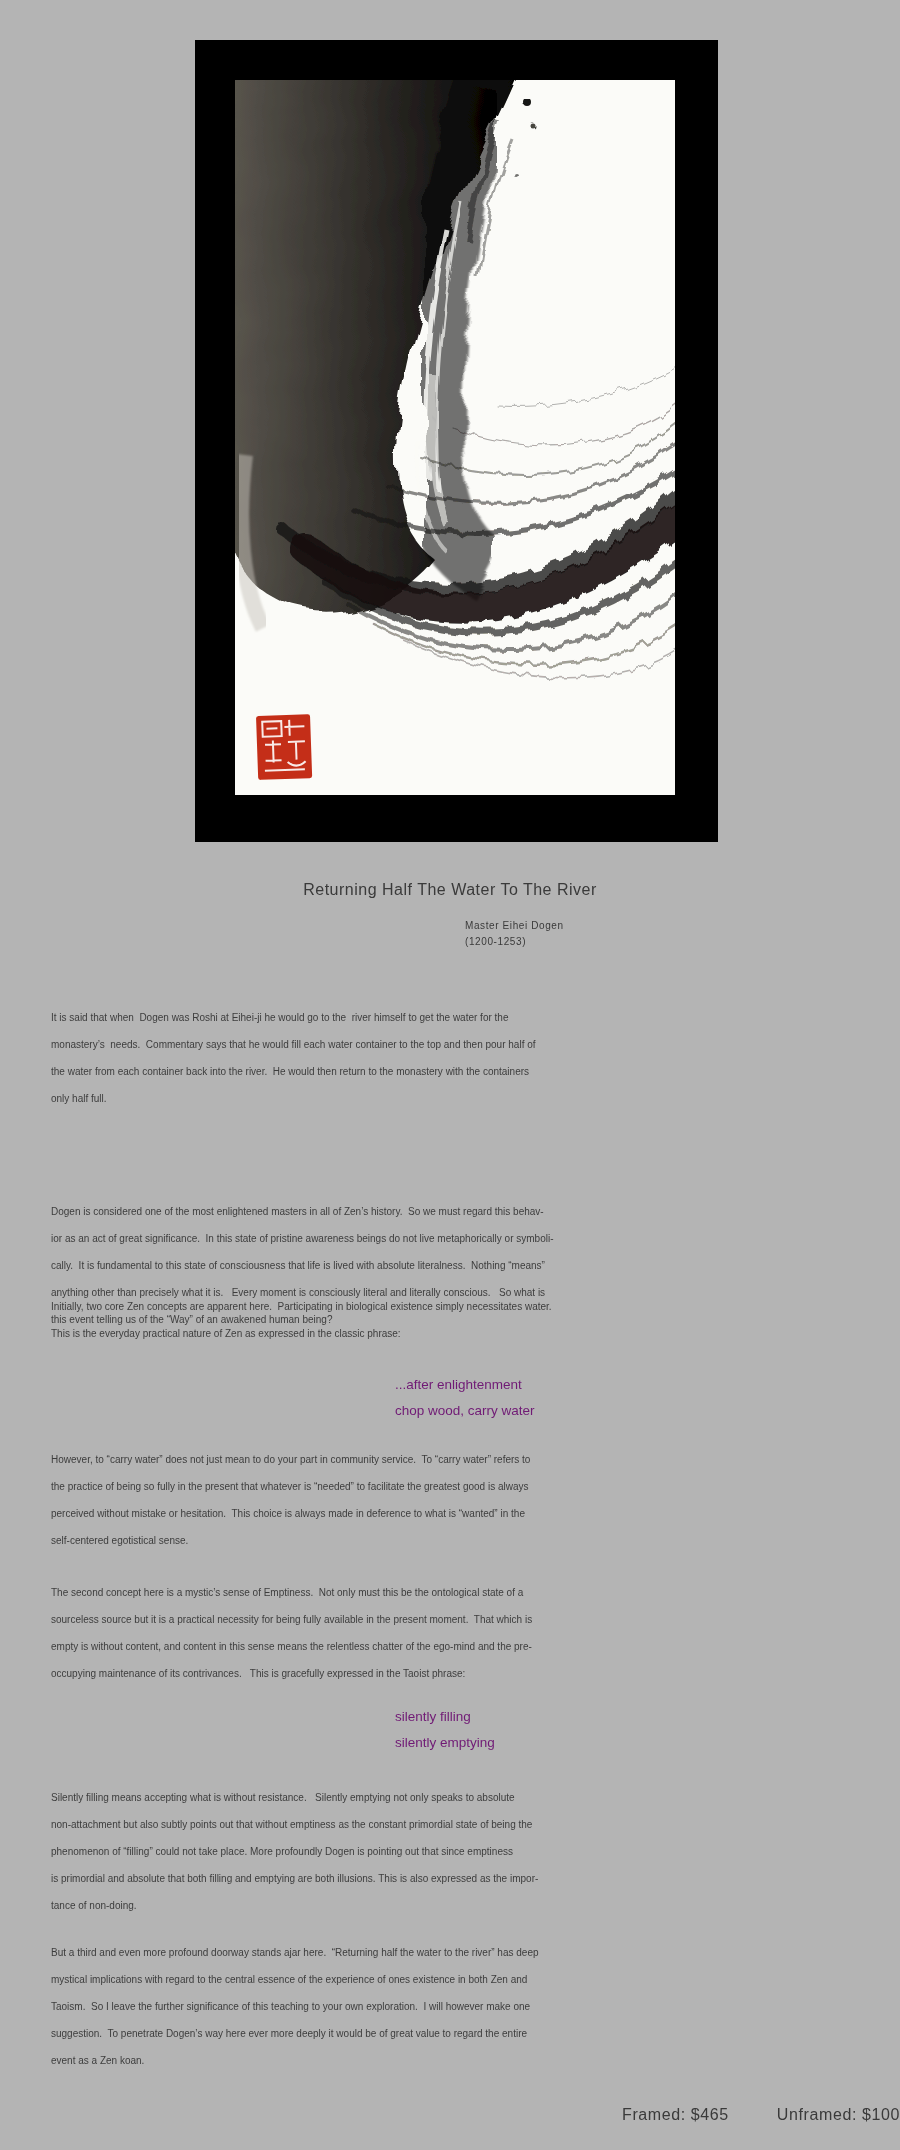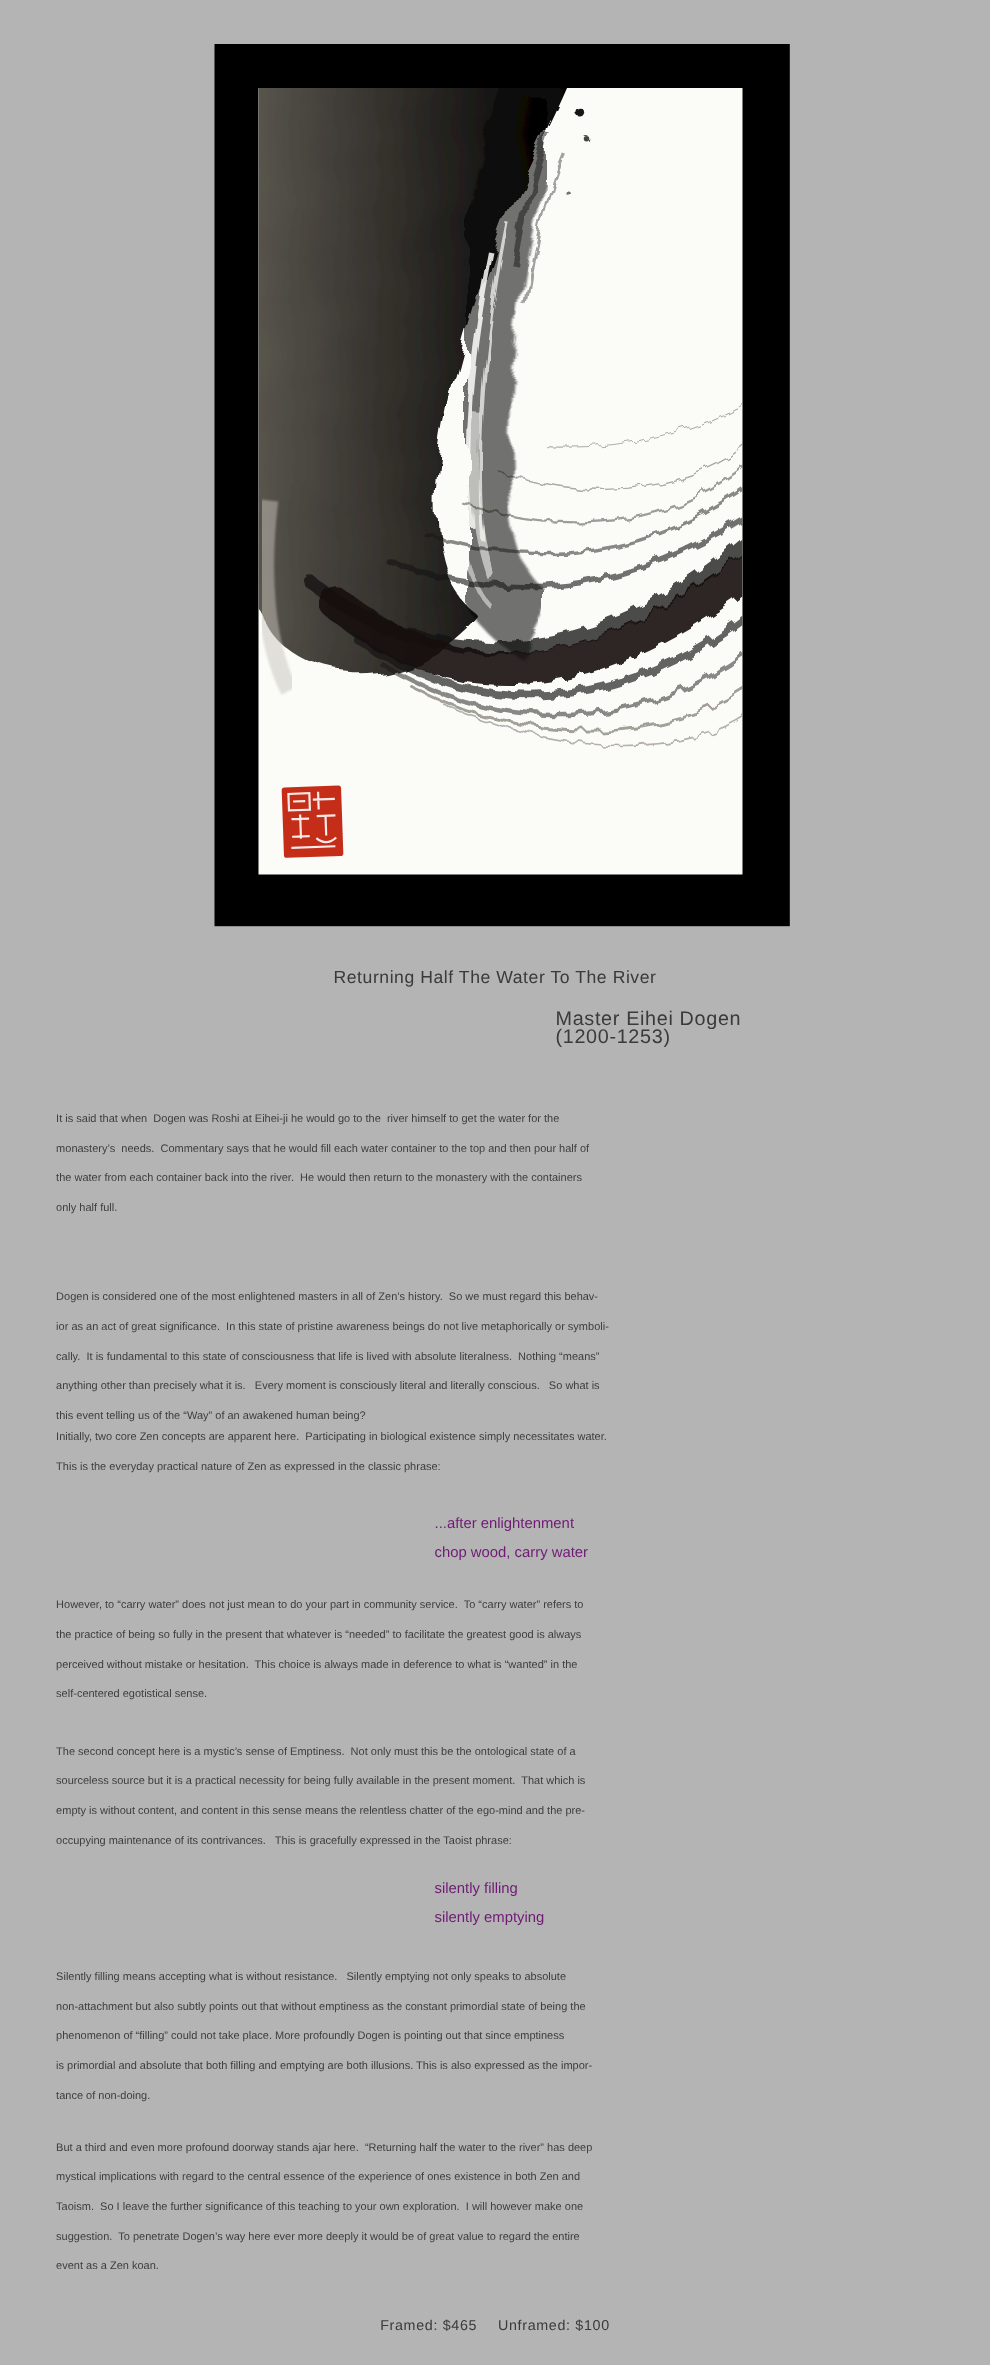--- a/index.html
+++ b/index.html
@@ -9,31 +9,31 @@
     font-family:"Liberation Sans", sans-serif;
   }
   .stage{position:absolute;left:0;top:0;width:900px;height:2150px;}
   
   .frame{position:absolute;left:195px;top:40px;width:523px;height:802px;background:#000;}
   .canvas{position:absolute;left:40px;top:40px;width:440px;height:715px;background:#fbfbf8;overflow:hidden;}
   .painting{display:block;}
   
   .art-title{position:absolute;left:0;top:880px;width:900px;text-align:center;
     font-size:16px;line-height:20px;letter-spacing:.5px;color:#3a3a3a;}
-  .byline{position:absolute;left:465px;top:918px;font-size:18px;line-height:16px;
-    letter-spacing:.6px;color:#3a3a3a;margin-left:40px;}
+  .byline{position:absolute;left:465px;top:918px;font-size:10px;line-height:16px;
+    letter-spacing:.6px;color:#3a3a3a;}
   
   .para{position:absolute;left:51px;width:815px;font-size:10px;line-height:27px;
     letter-spacing:0;white-space:pre-wrap;color:#3d3d3d;}
   .quote{position:absolute;left:395px;font-size:13.5px;line-height:26px;
     white-space:pre-wrap;color:#701a75;}
-  .p1{top:1004px}.p2{top:1166px}.p3{top:1293px}.q1{top:1372px}.p4{top:1446px}
+  .p1{top:1004px}.p2{top:1198px}.p3{top:1293px}.q1{top:1372px}.p4{top:1446px}
   .p5{top:1579px}.q2{top:1704px}.p6{top:1784px}.p7{top:1939px}
   .pricing{position:absolute;left:0;top:2106px;width:900px;display:flex;
-    justify-content:center;gap:19px;font-size:13px;letter-spacing:.6px;color:#3a3a3a;}
+    justify-content:flex-end;gap:48px;font-size:16px;letter-spacing:.6px;color:#3a3a3a;}
 </style>
 </head>
 <body>
 
 <div class="stage">
 
   <div class="frame">
     <div class="canvas">
       <svg class="painting" width="440" height="715" viewBox="0 0 440 715" xmlns="http://www.w3.org/2000/svg">
         <defs>

